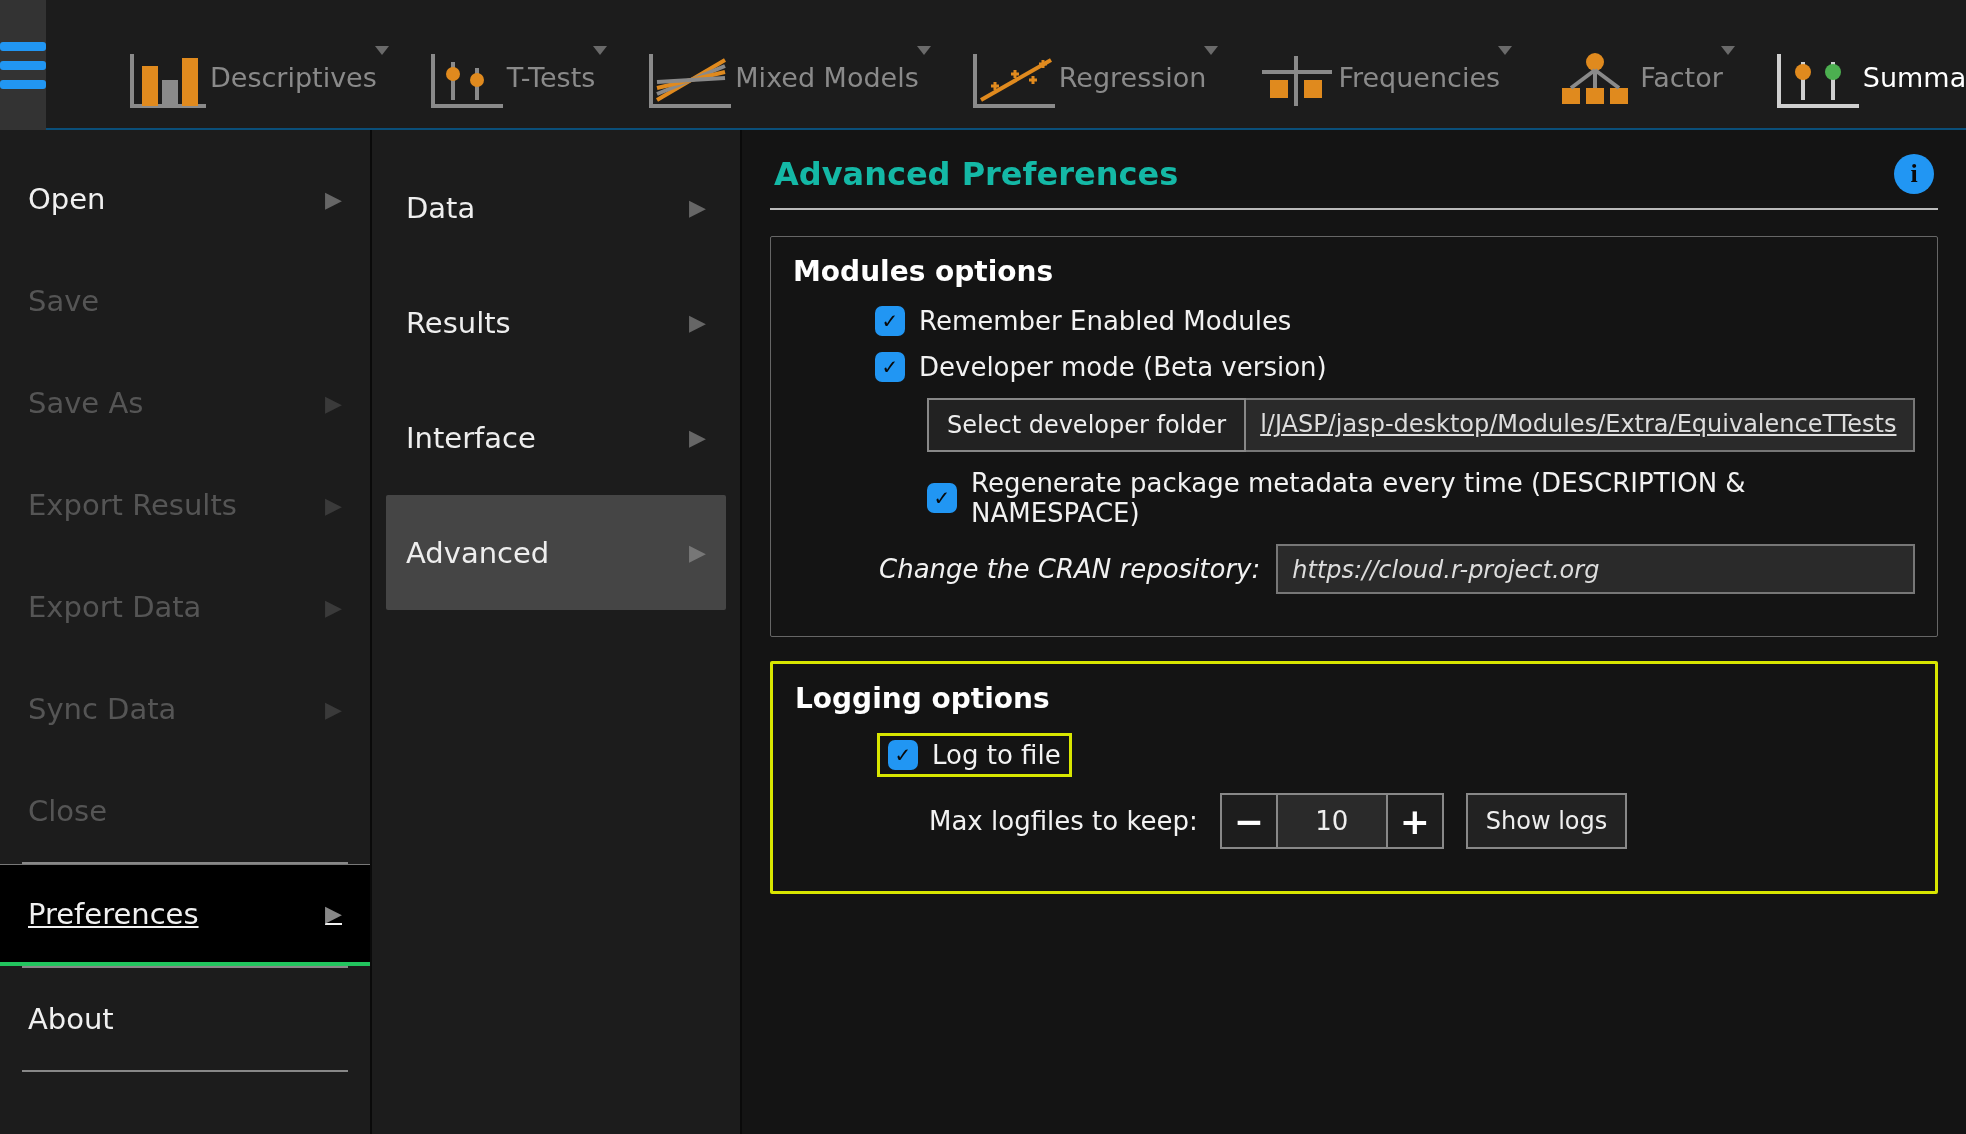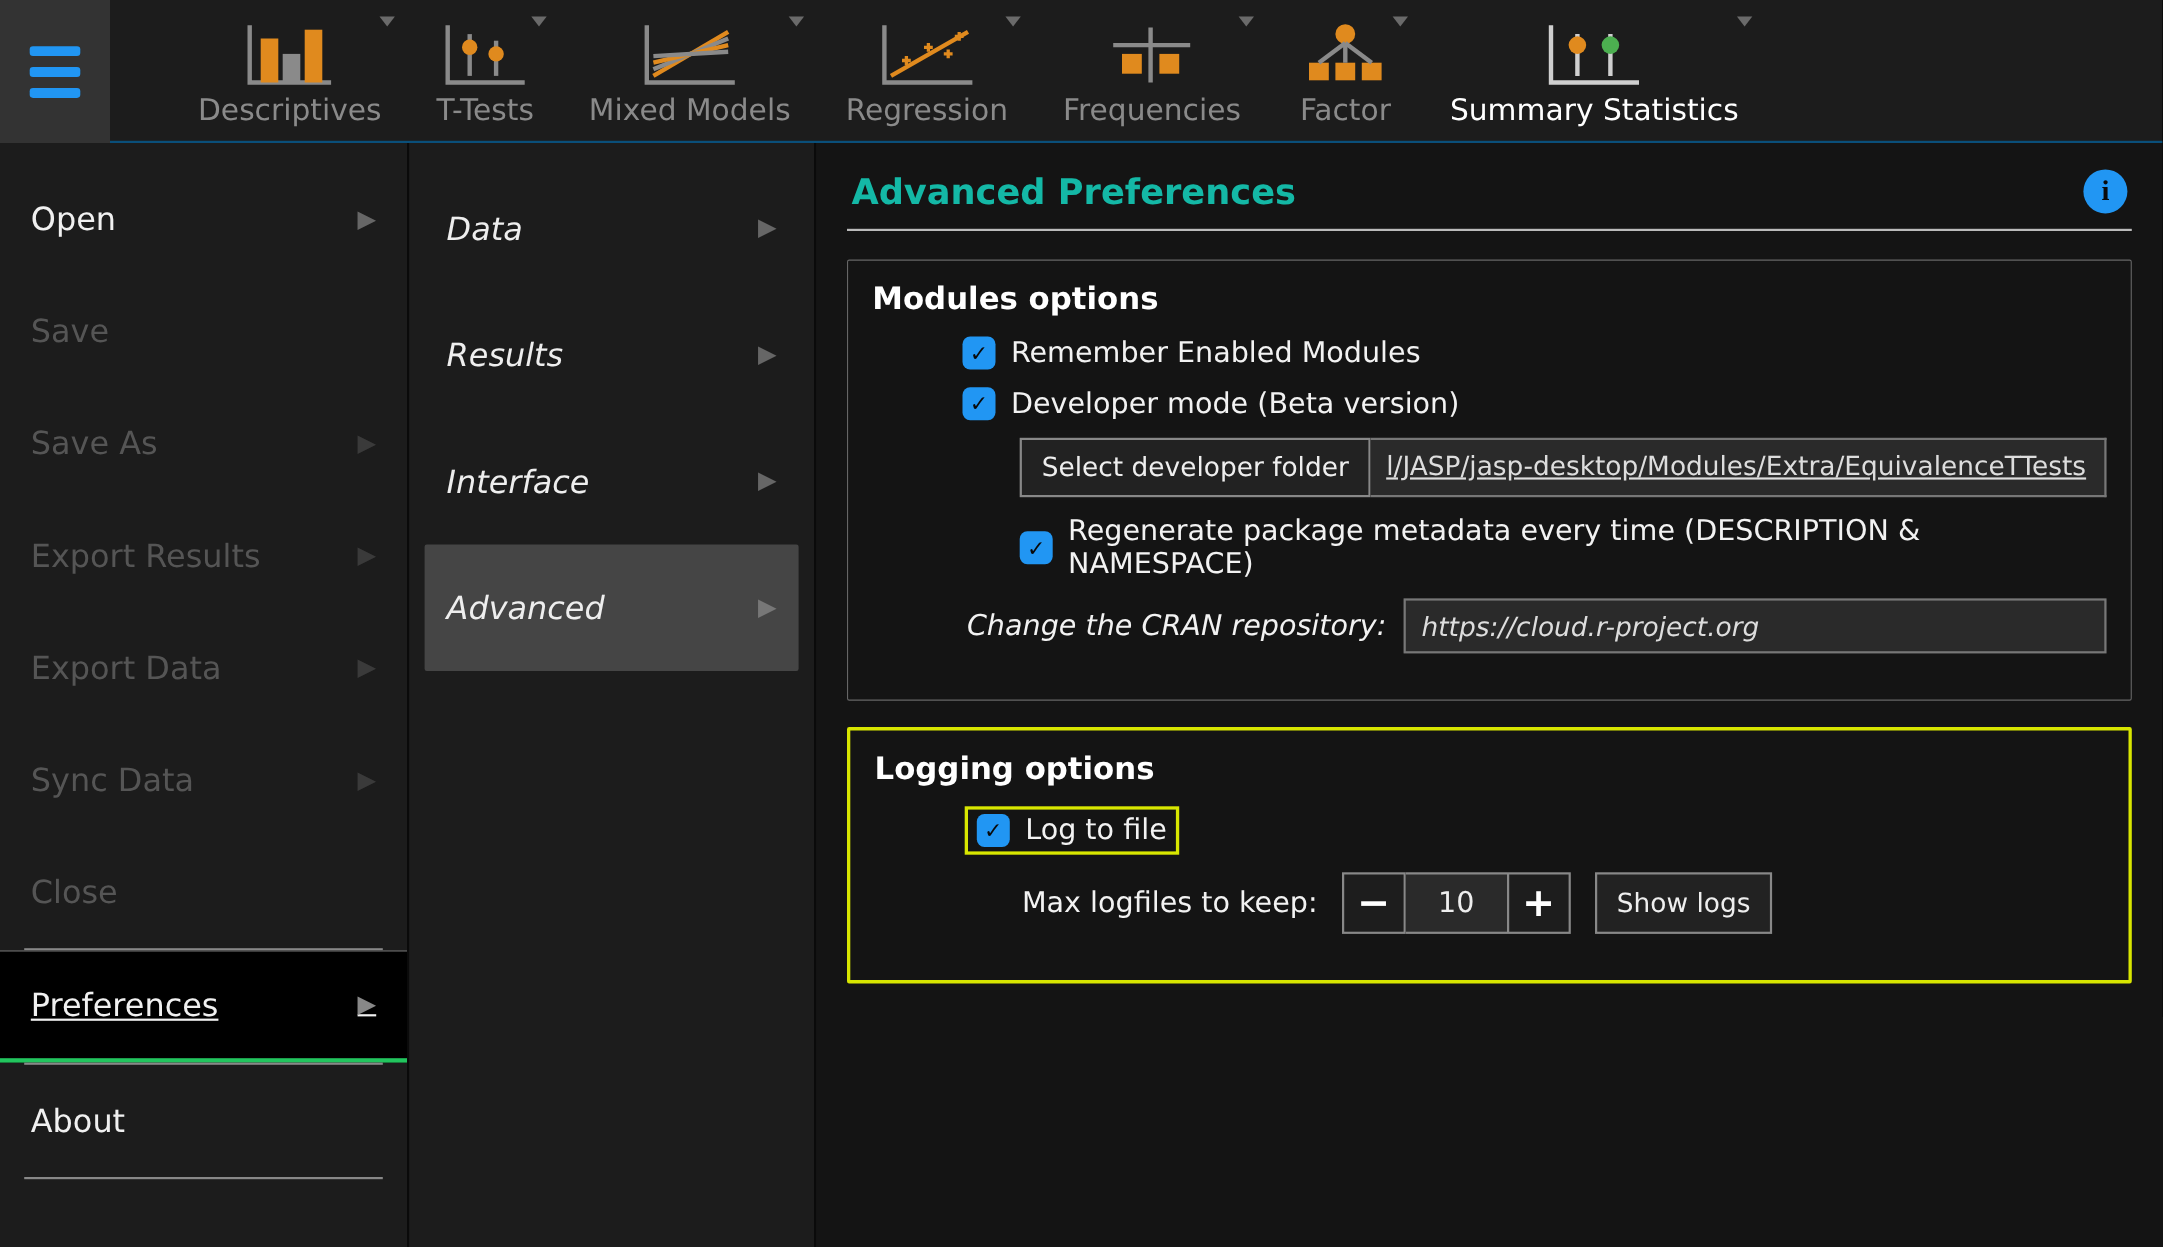--- a/index.html
+++ b/index.html
@@ -20,21 +20,21 @@
     display:flex; align-items:center; justify-content:center;
   }
   .hamburger {
     display:flex; flex-direction:column; gap:10px;
   }
   .hamburger span {
     width:46px; height:9px; background:#2196f3; border-radius:3px;
   }
   .ribbon-items { flex:1; display:flex; align-items:flex-end; padding:0 40px 6px 60px; gap:10px;}
   .ribbon-item {
-    display:flex; flex-direction:column; align-items:center; justify-content:flex-end;
+    display:flex; align-items:center; justify-content:flex-end;
     color:#8a8a8a; font-size:27px; padding:0 20px 6px 20px; cursor:pointer;
     position:relative;
   }
   .ribbon-item.active { color:#fff; }
   .ribbon-item .icon-box { height:72px; display:flex; align-items:flex-end; justify-content:center; margin-bottom:6px; }
   .ribbon-item .caret {
     position:absolute; top:8px; right:8px; width:0; height:0;
     border-left:7px solid transparent; border-right:7px solid transparent; border-top:9px solid #6a6a6a;
   }
   .ribbon-item .lbl { white-space:nowrap; }
@@ -55,21 +55,21 @@
   .left-item.disabled .chev { color:#3a3a3a; }
   .left-item.selected { background:#000000; border-top:1px solid #777; border-bottom:4px solid #22c55e;text-decoration:underline; }
   .left-item.selected .chev { color:#888; }
   .left-sep { height:2px; background:#888; margin:0 22px; }
 
   .mid-pane {
     width: 370px; background:#1c1c1c; border-right:2px solid #0a0a0a; padding:20px 14px;
   }
   .mid-item {
     height:115px; display:flex; align-items:center; justify-content:space-between;
-    padding:0 20px; font-size:29px; color:#eee; border-radius:2px;font-style:italic;
+    padding:0 20px; font-size:29px; color:#eee; border-radius:2px;
   }
   .mid-item .chev { color:#666; font-size:22px; }
   .mid-item.selected { background:#454545; }
   .mid-item.selected .chev { color:#777; }
 
   .main-pane {
     flex:1; background:#141414; padding:18px 28px 20px 28px; overflow:auto;
   }
   .mp-header { display:flex; align-items:center; justify-content:space-between; padding:6px 4px 14px 4px; }
   .mp-title { font-size:32px; font-weight:700; color:#14b8a6; }
@@ -102,21 +102,21 @@
   }
   .txtfield {
     border:2px solid #777; background:#2a2a2a; color:#ddd; font-size:24px; padding:10px 14px; height:50px;
   }
   .stepper { display:flex; align-items:stretch; height:56px; }
   .stepper .sbtn {
     width:58px; border:2px solid #888; background:#1d1d1d; display:flex; align-items:center; justify-content:center;
     font-size:36px; color:#fff; font-weight:900;
   }
   .stepper .sval {
-    width:92px; border-top:2px solid #888; border-bottom:2px solid #888; background:#2a2a2a;
+    width:108px; border-top:2px solid #888; border-bottom:2px solid #888; background:#2a2a2a;
     display:flex; align-items:center; justify-content:center; font-size:26px; color:#eee;
   }
 
   
   .hl-group { border:3px solid #d8e600 !important; }
   .hl-inline { border:3px solid #d8e600; padding:4px 8px; display:inline-flex; align-items:center; gap:14px; }
 
   
   svg .axis { stroke:#8a8a8a; stroke-width:4; fill:none; }
   svg .bar-o { fill:#e08a1e; }

